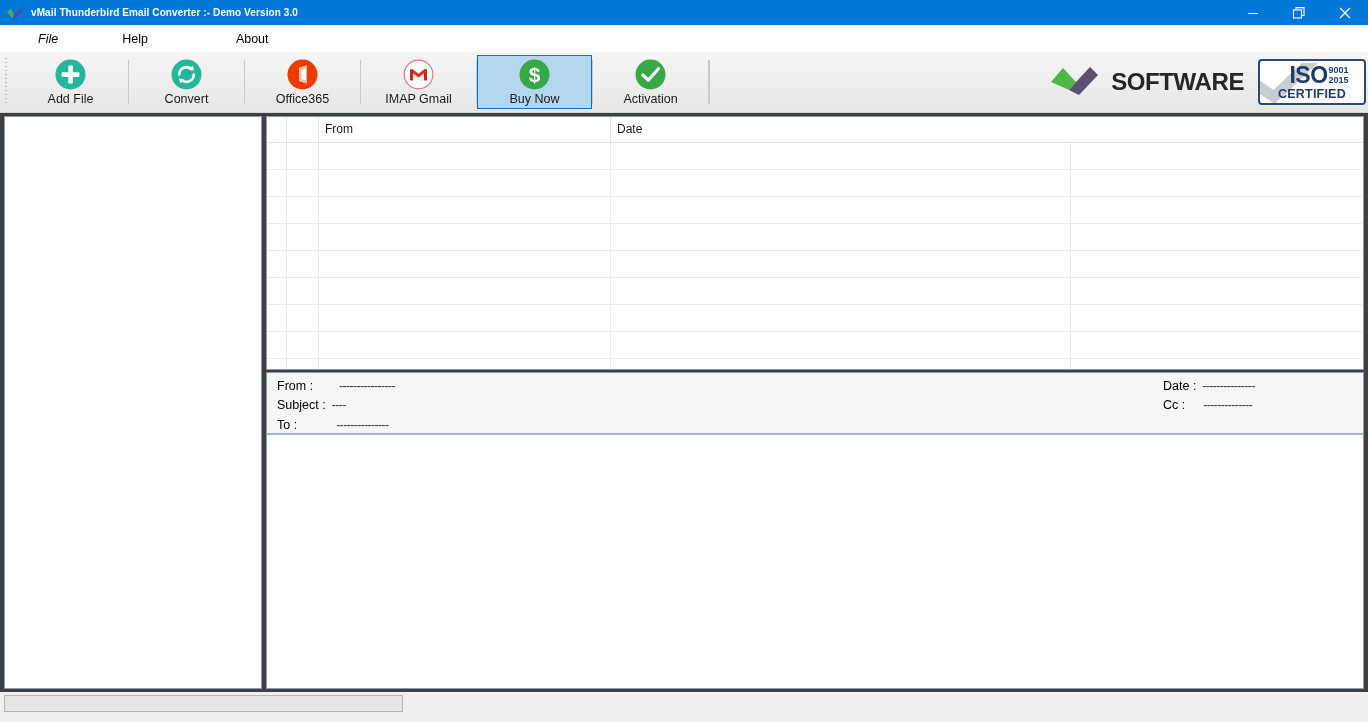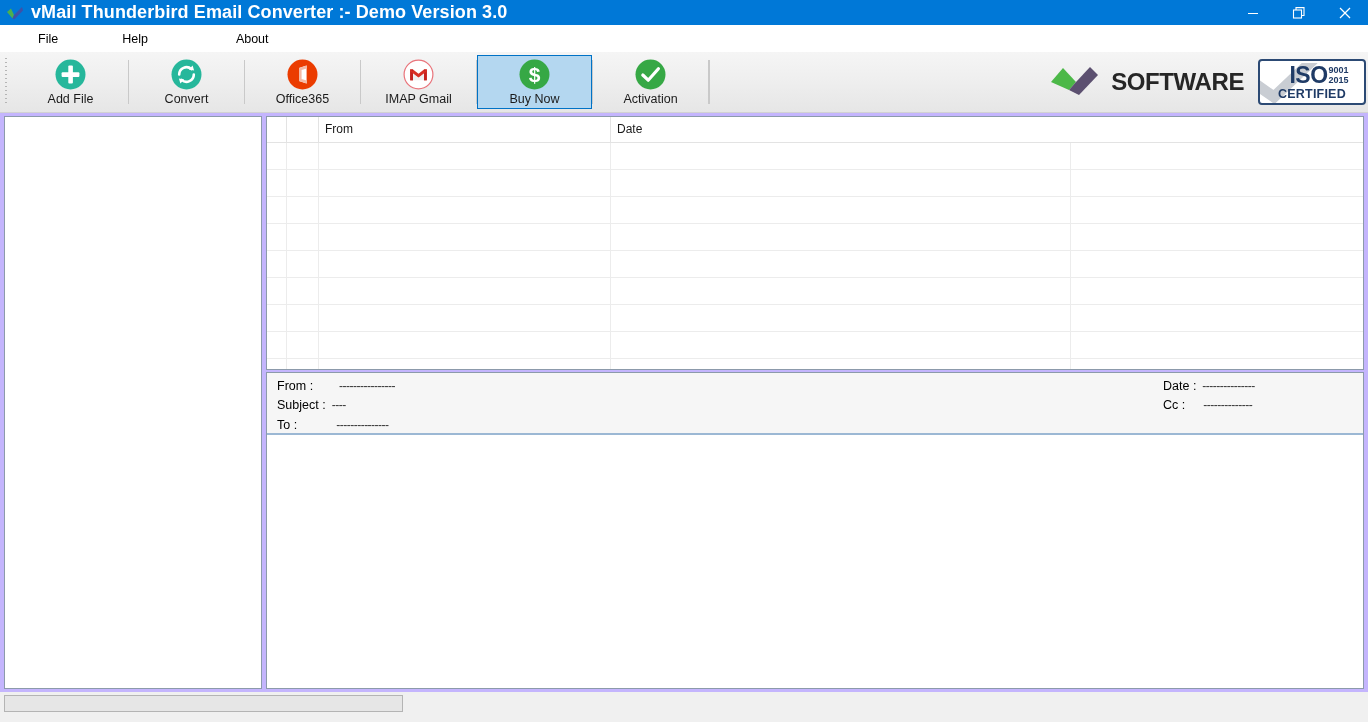--- a/index.html
+++ b/index.html
@@ -8,28 +8,28 @@
     background:#f0f0f0;
     font-family:"Liberation Sans", sans-serif;
     -webkit-font-smoothing:antialiased;
   }
   
   #titlebar{
     height:25px;background:#0078d7;color:#ffffff;
     display:flex;align-items:center;position:relative;
   }
   #app-icon{width:18px;height:14px;margin-left:6px;margin-right:7px;position:relative;flex:0 0 auto;}
-  #title-text{font-size:18px;font-weight:bold;letter-spacing:.1px;line-height:25px;}
+  #title-text{font-size:10px;font-weight:bold;letter-spacing:.1px;line-height:25px;}
   #winbtns{position:absolute;right:0;top:0;height:25px;display:flex;}
   .winbtn{width:46px;height:25px;display:flex;align-items:center;justify-content:center;}
   .winbtn svg{display:block;}
   
   #menubar{height:27px;background:#ffffff;display:flex;align-items:center;}
   .menu-item{font-size:12.5px;color:#000;padding:3px 8px;margin-left:0;}
-  #menu-file{margin-left:30px;}
+  #menu-file{margin-left:30px;font-style:italic;}
   #menu-help{margin-left:48px;}
   #menu-about{margin-left:72px;}
   
   #toolbar{
     height:60px;position:relative;
     background:linear-gradient(to bottom,#f5f5f5 0%,#efefef 45%,#e6e6e6 100%);
     border-bottom:1px solid #d2d2d2;
     display:flex;align-items:stretch;
   }
   #tb-grip{width:8px;margin:6px 2px 6px 3px;flex:0 0 auto;
@@ -52,21 +52,21 @@
     position:relative;width:104px;height:42px;background:#ffffff;
     border:2px solid #2c4a74;border-radius:4px;
     display:flex;align-items:center;justify-content:center;overflow:hidden;
   }
   #iso-inner{position:relative;z-index:2;text-align:center;line-height:1;}
   #iso-row{display:flex;align-items:flex-start;justify-content:center;margin-left:14px;}
   #iso-big{font-size:23px;font-weight:bold;color:#1f3b66;letter-spacing:-.5px;}
   #iso-nums{font-size:9px;font-weight:bold;color:#1f3b66;line-height:10px;text-align:right;margin-left:1px;margin-top:1px;}
   #iso-cert{font-size:12.5px;font-weight:bold;color:#1f3b66;letter-spacing:.2px;margin-top:1px;}
   
-  #main{position:relative;height:579px;background:#c4b5fd;}
+  #main{position:relative;height:579px;background:#404040;}
   #left-panel{
     position:absolute;left:4px;top:3px;width:258px;height:573px;
     background:#ffffff;border:1px solid #8c9aab;box-sizing:border-box;overflow:hidden;
   }
   #right-col{position:absolute;left:266px;top:3px;width:1098px;height:573px;}
   
   #mail-list{
     position:absolute;left:0;top:0;width:1098px;height:254px;
     background:#ffffff;border:1px solid #8c9aab;box-sizing:border-box;overflow:hidden;
   }

